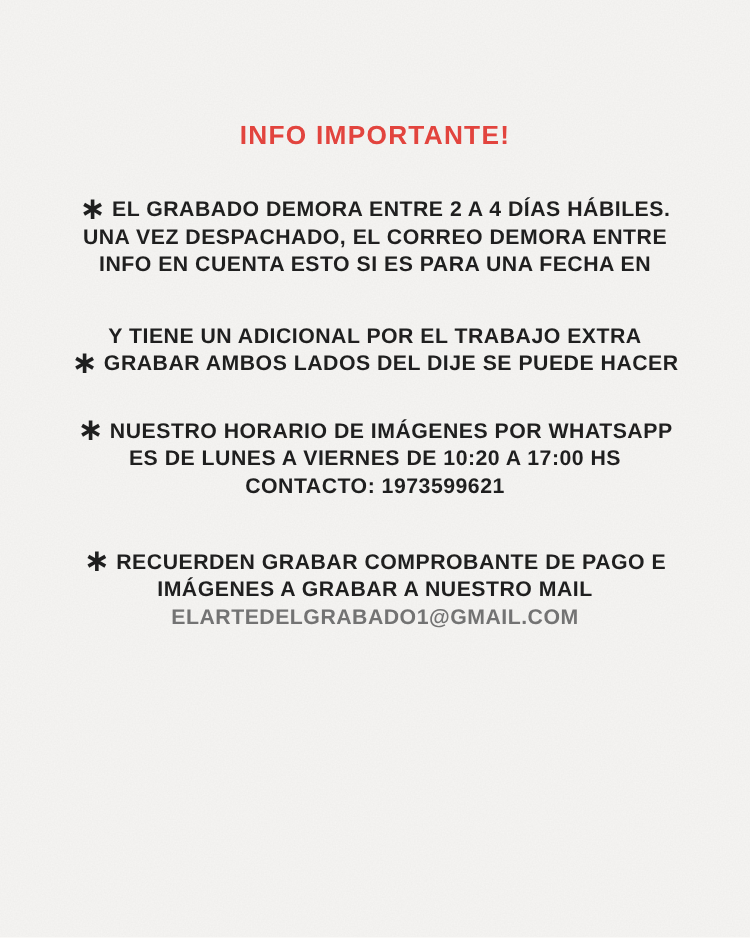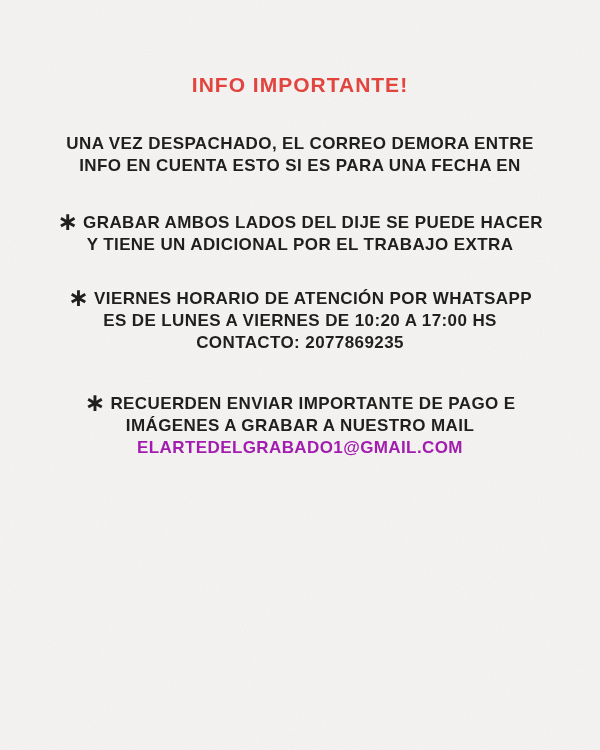--- a/index.html
+++ b/index.html
@@ -17,21 +17,21 @@
   .texture {
     position: absolute;
     inset: 0;
     width: 100%;
     height: 100%;
     pointer-events: none;
   }
   .content {
     position: relative;
     width: 520px;
-    padding: 73px 40px 0 40px;
+    padding: 97px 40px 0 40px;
     text-align: center;
   }
   .title {
     margin: 0;
     font-size: 21px;
     line-height: 24px;
     font-weight: 700;
     letter-spacing: 1px;
     color: #e2443e;
   }
@@ -50,56 +50,57 @@
   .line { display: block; }
   .star {
     display: inline-block;
     font-size: 25px;
     line-height: 0;
     vertical-align: -0.08em;
     margin-right: 5px;
     letter-spacing: 0;
   }
   .email {
-    color: #a21caf;
+    color: #737373;
   }
 </style>
 </head>
 <body>
 
 <div class="poster">
 
   <svg class="texture" xmlns="http://www.w3.org/2000/svg">
     <filter id="paperNoise">
       <feTurbulence type="fractalNoise" baseFrequency="0.85" numOctaves="2" stitchTiles="stitch"></feTurbulence>
       <feColorMatrix type="matrix" values="0 0 0 0 0.25  0 0 0 0 0.25  0 0 0 0 0.24  0 0 0 0.07 0"></feColorMatrix>
     </filter>
     <rect width="100%" height="100%" filter="url(#paperNoise)"></rect>
   </svg>
 
   <div class="content">
 
     <h1 class="title">INFO IMPORTANTE!</h1>
 
     <p class="paragraph p1">
+      <span class="line"><span class="star">∗</span><span>EL GRABADO DEMORA ENTRE 2 A 4 DÍAS HÁBILES.</span></span>
       <span class="line">UNA VEZ DESPACHADO, EL CORREO DEMORA ENTRE</span>
       <span class="line">INFO EN CUENTA ESTO SI ES PARA UNA FECHA EN</span>
     </p>
 
     <p class="paragraph p2">
+      <span class="line">Y TIENE UN ADICIONAL POR EL TRABAJO EXTRA</span>
       <span class="line"><span class="star">∗</span><span>GRABAR AMBOS LADOS DEL DIJE SE PUEDE HACER</span></span>
-      <span class="line">Y TIENE UN ADICIONAL POR EL TRABAJO EXTRA</span>
     </p>
 
     <p class="paragraph p3">
-      <span class="line"><span class="star">∗</span><span>VIERNES HORARIO DE ATENCIÓN POR WHATSAPP</span></span>
+      <span class="line"><span class="star">∗</span><span>NUESTRO HORARIO DE IMÁGENES POR WHATSAPP</span></span>
       <span class="line">ES DE LUNES A VIERNES DE 10:20 A 17:00 HS</span>
-      <span class="line">CONTACTO: 2077869235</span>
+      <span class="line">CONTACTO: 1973599621</span>
     </p>
 
     <p class="paragraph p4">
-      <span class="line"><span class="star">∗</span><span>RECUERDEN ENVIAR IMPORTANTE DE PAGO E</span></span>
+      <span class="line"><span class="star">∗</span><span>RECUERDEN GRABAR COMPROBANTE DE PAGO E</span></span>
       <span class="line">IMÁGENES A GRABAR A NUESTRO MAIL</span>
       <span class="line email">ELARTEDELGRABADO1@GMAIL.COM</span>
     </p>
 
   </div>
 </div>
 
 </body></html>

